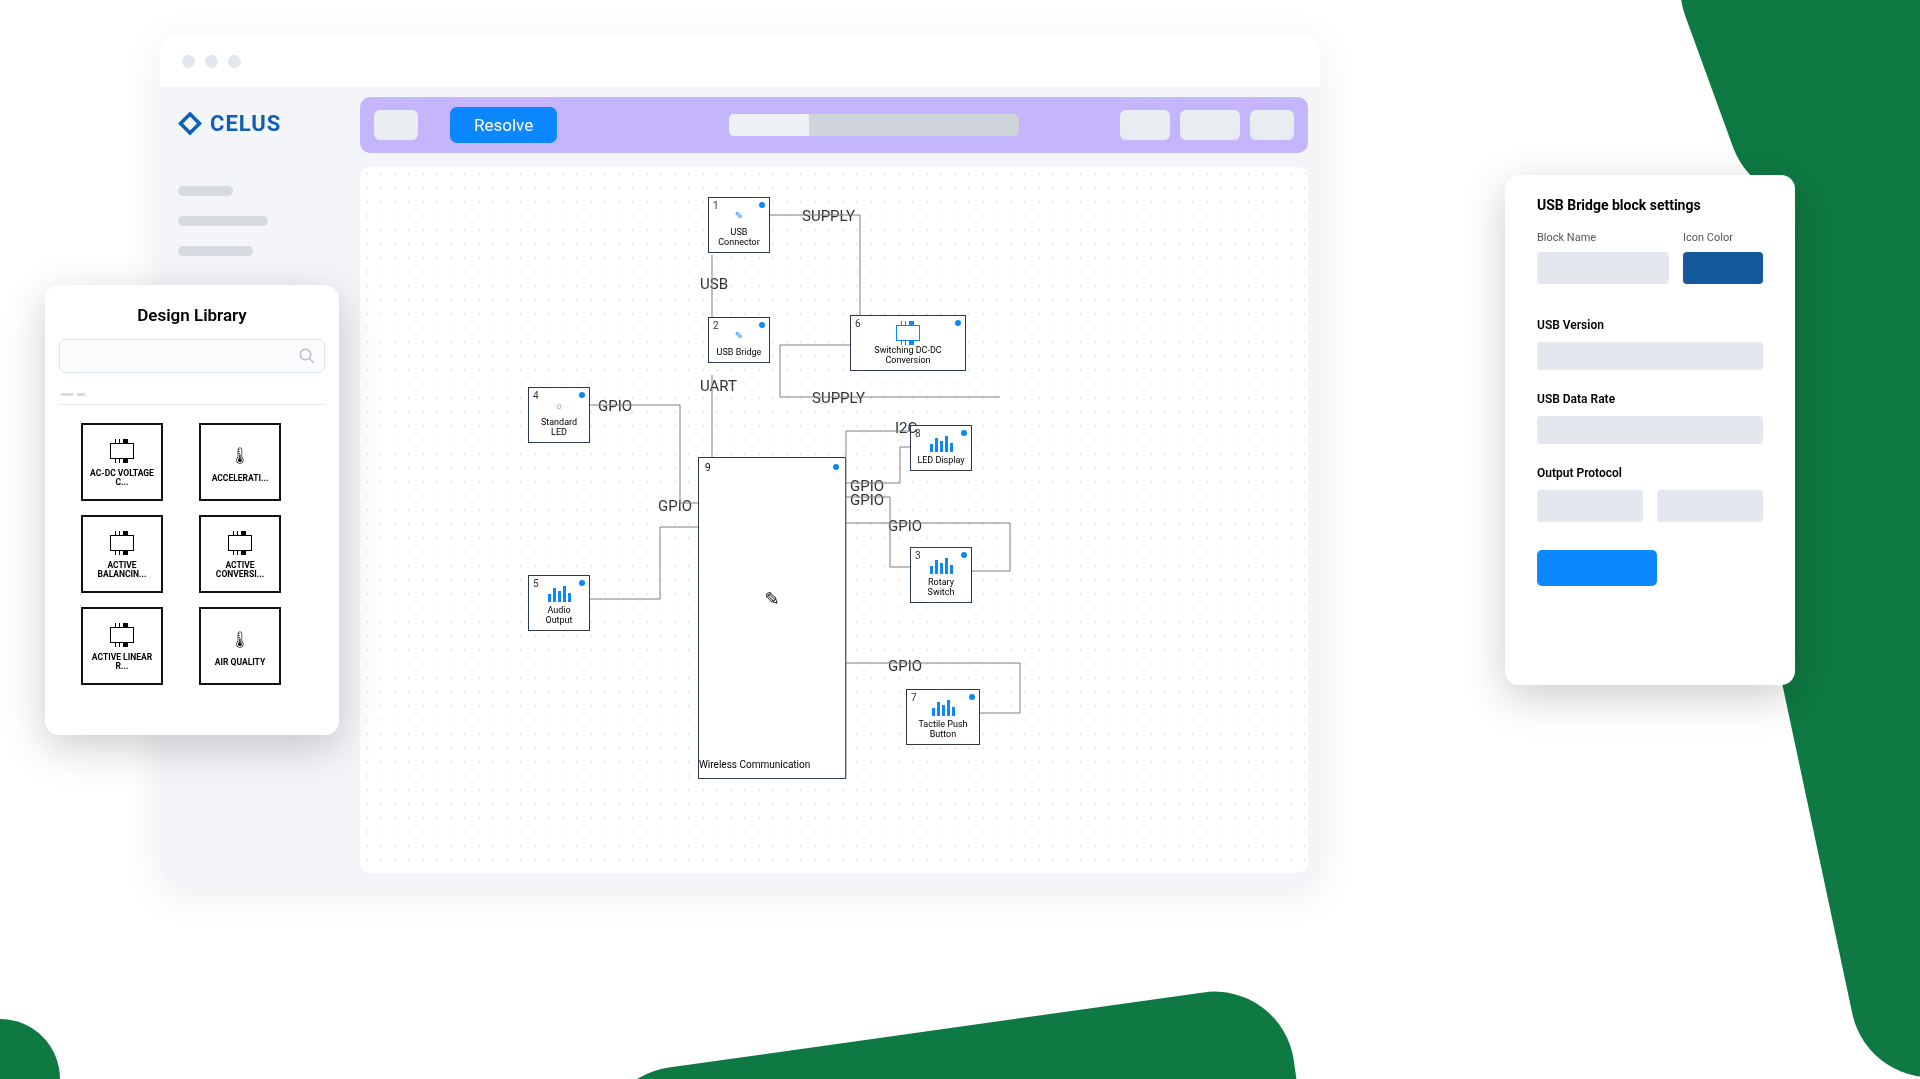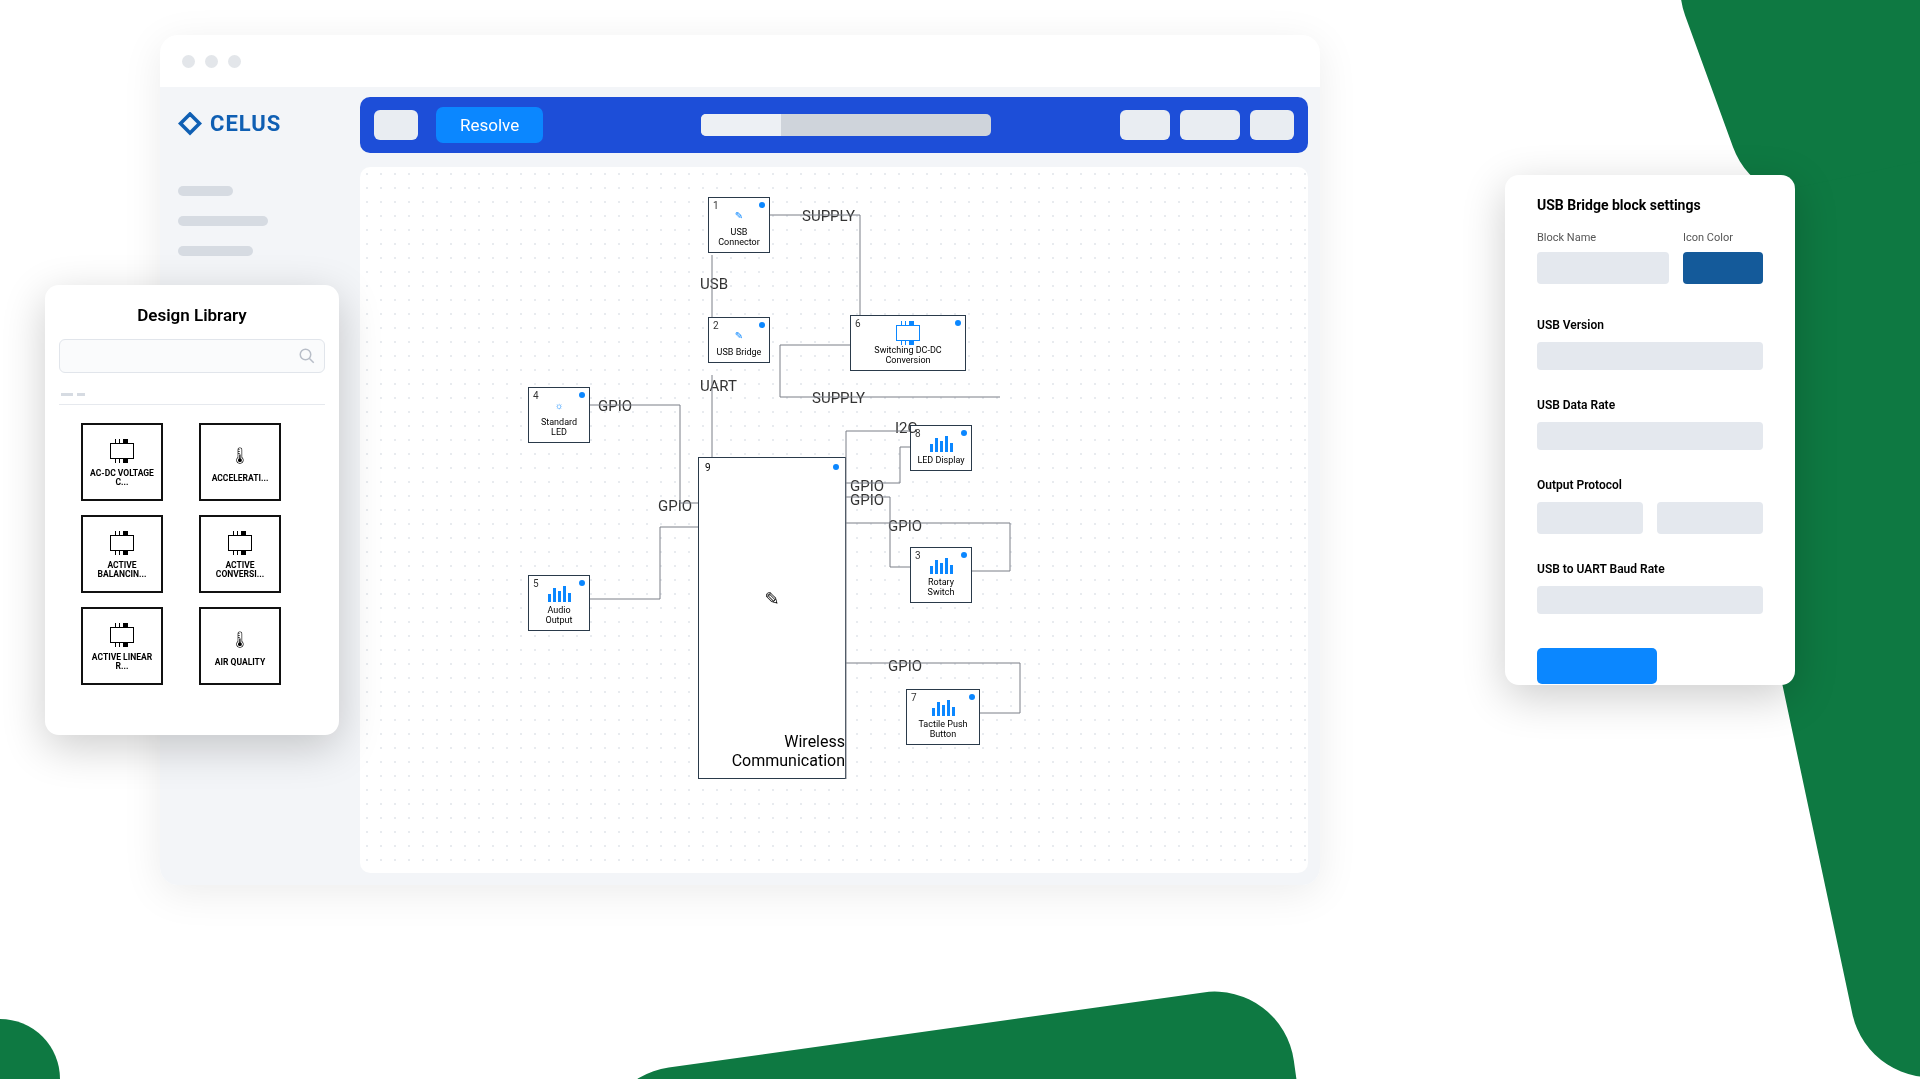--- a/index.html
+++ b/index.html
@@ -22,21 +22,21 @@
   .app-body { position: absolute; top: 52px; left: 0; right: 0; bottom: 0; background: #f3f5f8; border-radius: 0 0 18px 18px; display: flex; }
 
   .sidebar { width: 200px; padding: 24px 18px; }
   .logo { display: flex; align-items: center; gap: 8px; color: #0f5fb3; font-weight: 700; letter-spacing: 1px; font-size: 22px; margin-bottom: 50px; }
   .logo-mark { width: 24px; height: 24px; background: #0f5fb3; clip-path: polygon(50% 0,100% 50%,50% 100%,0 50%); position: relative; }
   .logo-mark::after { content:""; position:absolute; inset:5px; background:#f3f5f8; clip-path: polygon(50% 0,100% 50%,50% 100%,0 50%); }
   .sb-line { height: 10px; background: #d6dbe2; border-radius: 5px; margin-bottom: 20px; }
   .sb-line.w1{width:55px;} .sb-line.w2{width:90px;} .sb-line.w3{width:75px;}
 
   .main-col { flex:1; display:flex; flex-direction:column; padding: 10px 12px 12px 0; }
-  .topbar { background:#1d4ed8; height:56px; border-radius:10px; display:flex; align-items:center; padding:0 14px; gap:18px; }
+  .topbar { background:#c4b5fd; height:56px; border-radius:10px; display:flex; align-items:center; padding:0 14px; gap:32px; }
   .ph-box { background:#e9edf2; border-radius:6px; height:30px; }
   .ph-box.sm{width:44px;}
   .resolve-btn { background:#0b87ff; color:#fff; border:none; height:36px; padding:0 24px; border-radius:7px; font-size:17px; cursor:pointer; }
   .progress { width:290px; height:22px; background:#cfd4db; border-radius:5px; margin-left:140px; display:flex; }
   .progress-bar { width:80px; background:#edf0f4; border-radius:5px 0 0 5px; }
   .topbar .right-group { margin-left:auto; display:flex; gap:10px; }
 
   .canvas { flex:1; margin-top:14px; background:#fff; border-radius:10px; position:relative;
     background-image: radial-gradient(#e8ebef 1px, transparent 1px); background-size: 14px 14px; }
   .canvas svg.nets { position:absolute; inset:0; width:100%; height:100%; pointer-events:none; }
@@ -44,21 +44,21 @@
 
   .block { position:absolute; border:1px solid #2a3a4a; background:#fff; font-size:10px; text-align:center; padding:4px 2px 2px; }
   .block .num { position:absolute; top:2px; left:4px; font-size:10px; color:#333; }
   .block .dot { position:absolute; top:4px; right:4px; width:6px; height:6px; background:#0b87ff; border-radius:50%; }
   .block .ic { height:26px; display:flex; align-items:center; justify-content:center; color:#0b87ff; }
   .block .lbl { font-size:9px; line-height:1.1; padding:0 2px 2px; }
   .port-label { position:absolute; font-size:15px; color:#333; background:transparent; }
   .big-block { border:1px solid #2a3a4a; background:#fff; position:absolute; }
   .big-block .num { position:absolute; top:4px; left:6px; font-size:10px; }
   .big-block .dot { position:absolute; top:6px; right:6px; width:6px; height:6px; background:#0b87ff; border-radius:50%; }
-  .big-block .lbl { position:absolute; bottom:8px; width:100%; text-align:right; font-size:16px; }
+  .big-block .lbl { position:absolute; bottom:8px; width:100%; text-align:left; font-size:10px; }
 
   
   .library {
     position:absolute; top:285px; left:45px; width:294px; height:450px; background:#fff;
     border-radius:14px; box-shadow: 0 12px 44px rgba(0,0,0,0.20); padding:20px 14px;
   }
   .library h3 { text-align:center; font-size:17px; font-weight:600; margin-bottom:14px; }
   .search { height:34px; border:1px solid #e1e5eb; background:#fafbfc; border-radius:6px; display:flex; align-items:center; justify-content:flex-end; padding-right:8px; }
   .filter-row { display:flex; gap:4px; margin:14px 0 8px; padding-left:2px; }
   .filter-row span{width:12px;height:3px;background:#d6dbe2; display:block; margin-top:6px;}
@@ -74,21 +74,21 @@
     position:absolute; top:175px; right:125px; width:290px; height:510px; background:#fff;
     border-radius:14px; box-shadow: 0 12px 44px rgba(0,0,0,0.20); padding:22px 32px;
   }
   .settings h4 { font-size:14px; font-weight:700; margin-bottom:18px; }
   .field-row { display:flex; gap:14px; margin-bottom:34px; }
   .field { flex:1; }
   .field label { font-size:11px; color:#555; display:block; margin-bottom:8px; }
   .input-ph { height:32px; background:#e4e8ee; border-radius:4px; }
   .input-ph.color { background:#145a9a; }
   .input-ph.wide { width:100%; height:28px; }
-  .single-field { margin-bottom:28px; }
+  .single-field { margin-bottom:22px; }
   .single-field label{font-size:12px;font-weight:600;display:block;margin-bottom:10px;}
   .two-inputs{display:flex; gap:14px;}
   .apply-btn { width:120px; height:36px; background:#0b87ff; border:none; border-radius:5px; margin-top:6px; cursor:pointer;}
 
   
   .chip-icon{width:24px;height:16px;border:1.5px solid currentColor;position:relative;display:inline-block;}
   .chip-icon::before,.chip-icon::after{content:"";position:absolute;width:3px;height:5px;border-left:1.5px solid currentColor;border-right:1.5px solid currentColor;}
   .chip-icon::before{top:-5px;left:4px;box-shadow:8px 0 currentColor;}
   .chip-icon::after{bottom:-5px;left:4px;box-shadow:8px 0 currentColor;}
   .bars-icon{display:flex;gap:2px;align-items:flex-end;height:18px;}
@@ -354,18 +354,14 @@
     <label>USB Data Rate</label>
     <div class="input-ph wide"></div>
   </div>
   <div class="single-field">
     <label>Output Protocol</label>
     <div class="two-inputs">
       <div class="input-ph" style="flex:1"></div>
       <div class="input-ph" style="flex:1"></div>
     </div>
   </div>
-  <div class="single-field">
-    <label>USB to UART Baud Rate</label>
-    <div class="input-ph wide"></div>
-  </div>
   <button class="apply-btn"></button>
 </div>
 
 </body></html>

